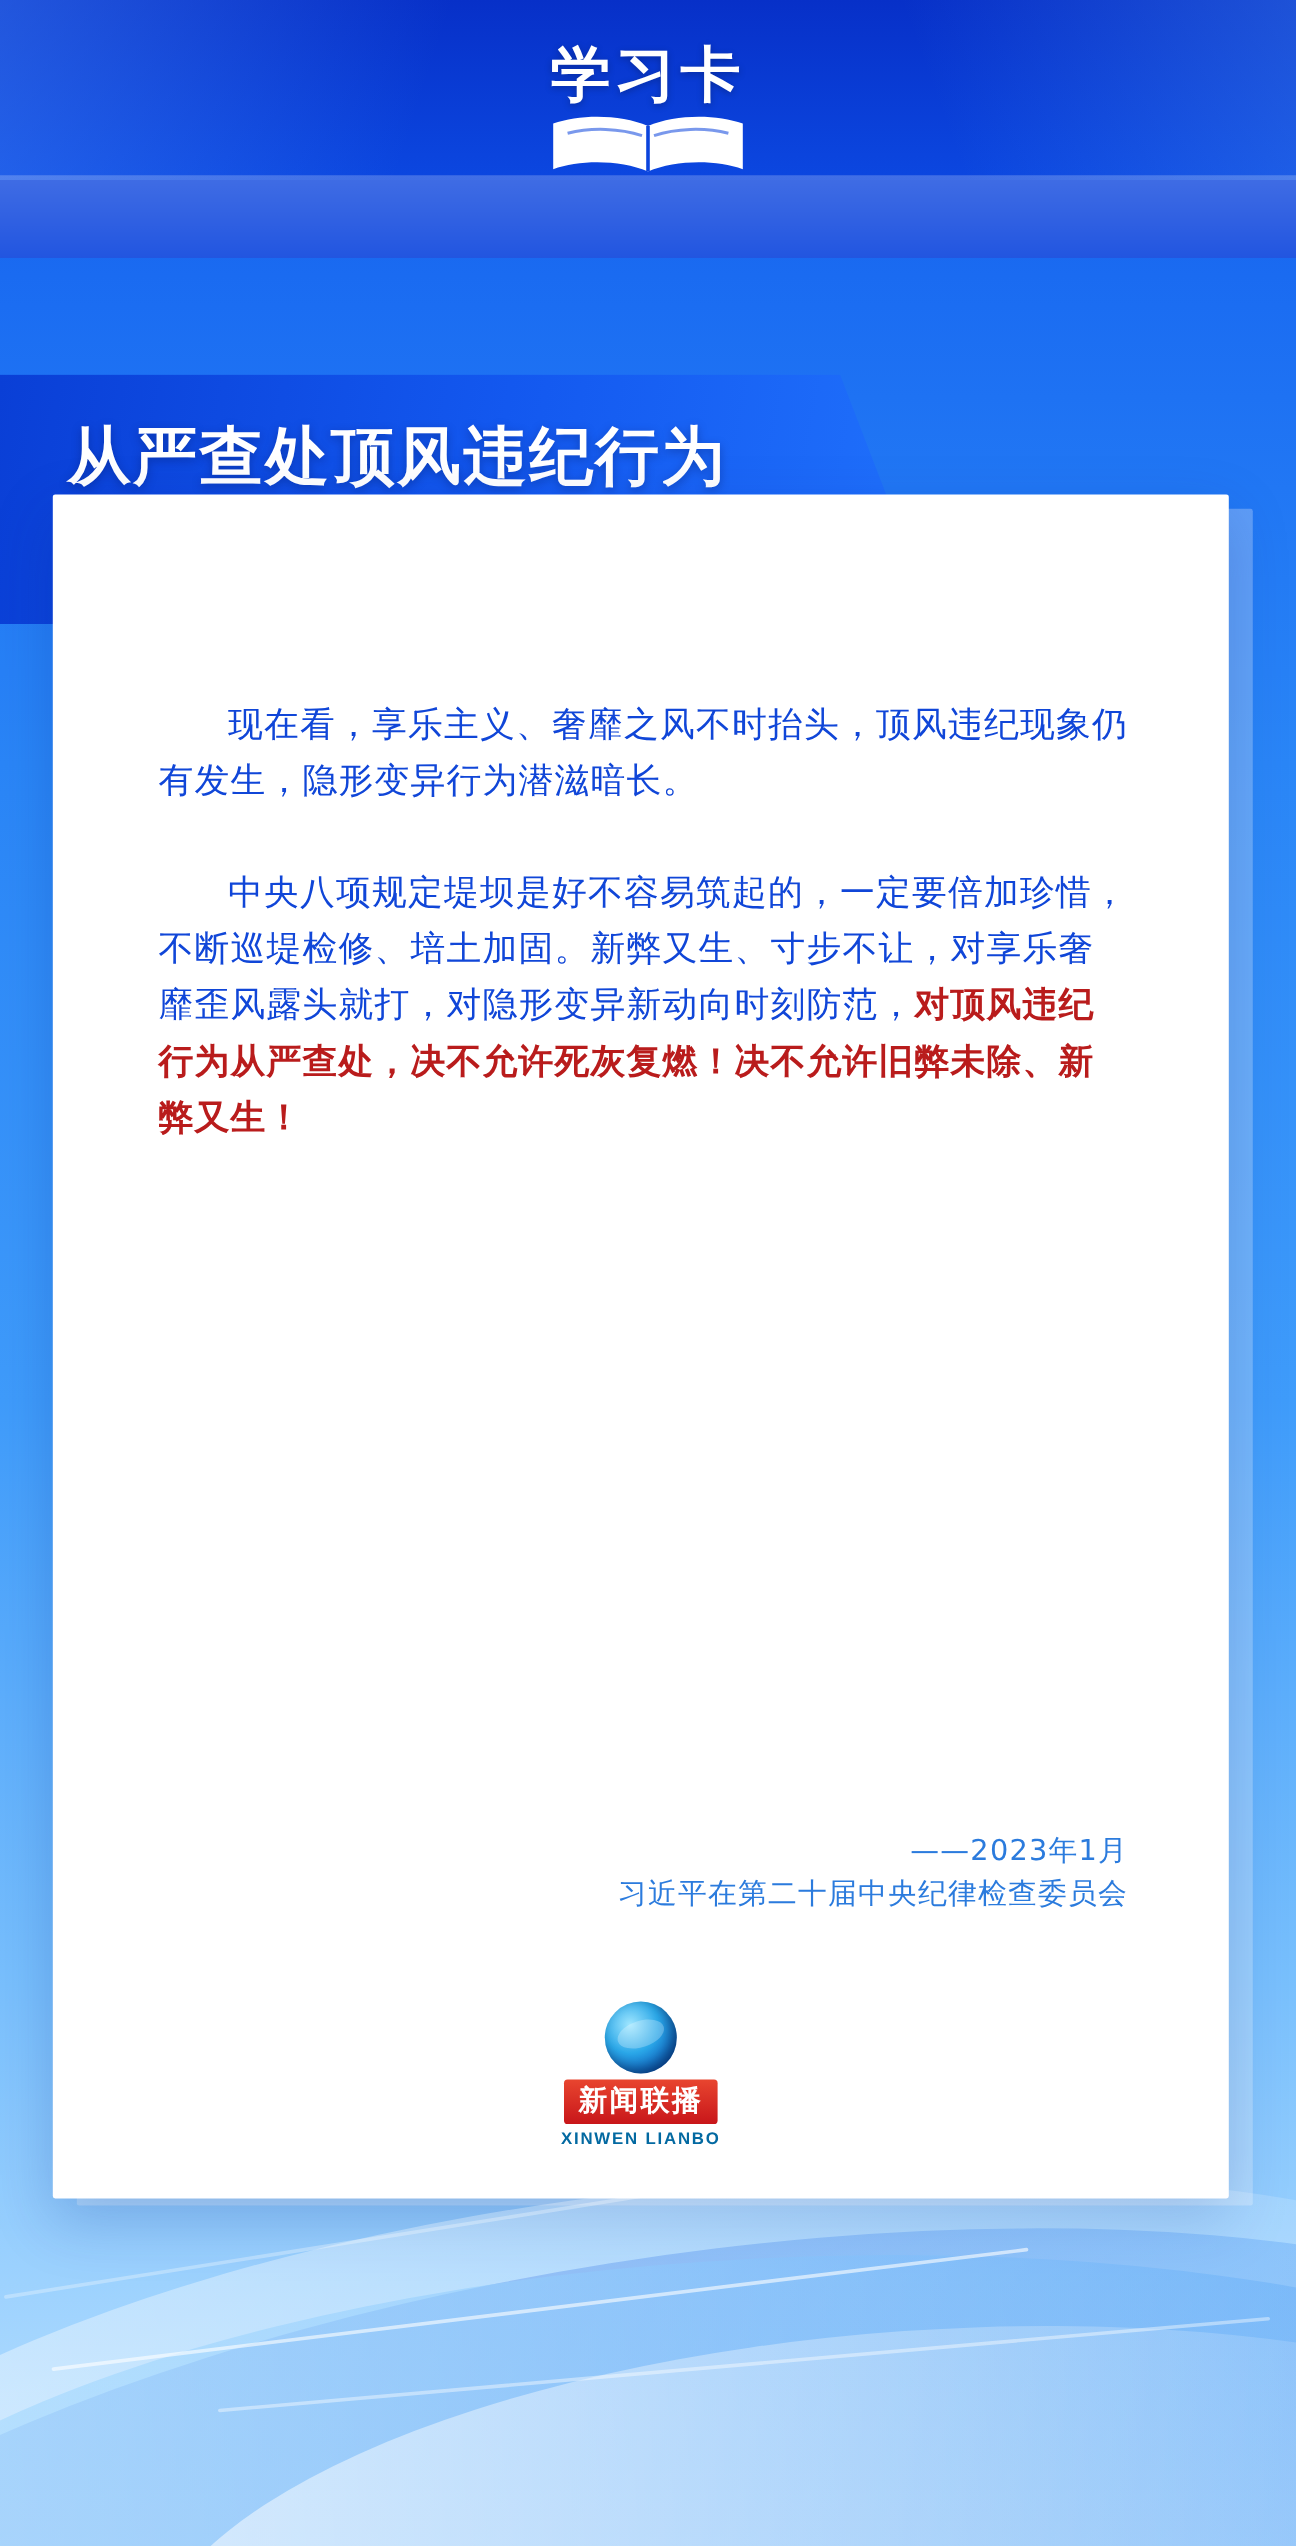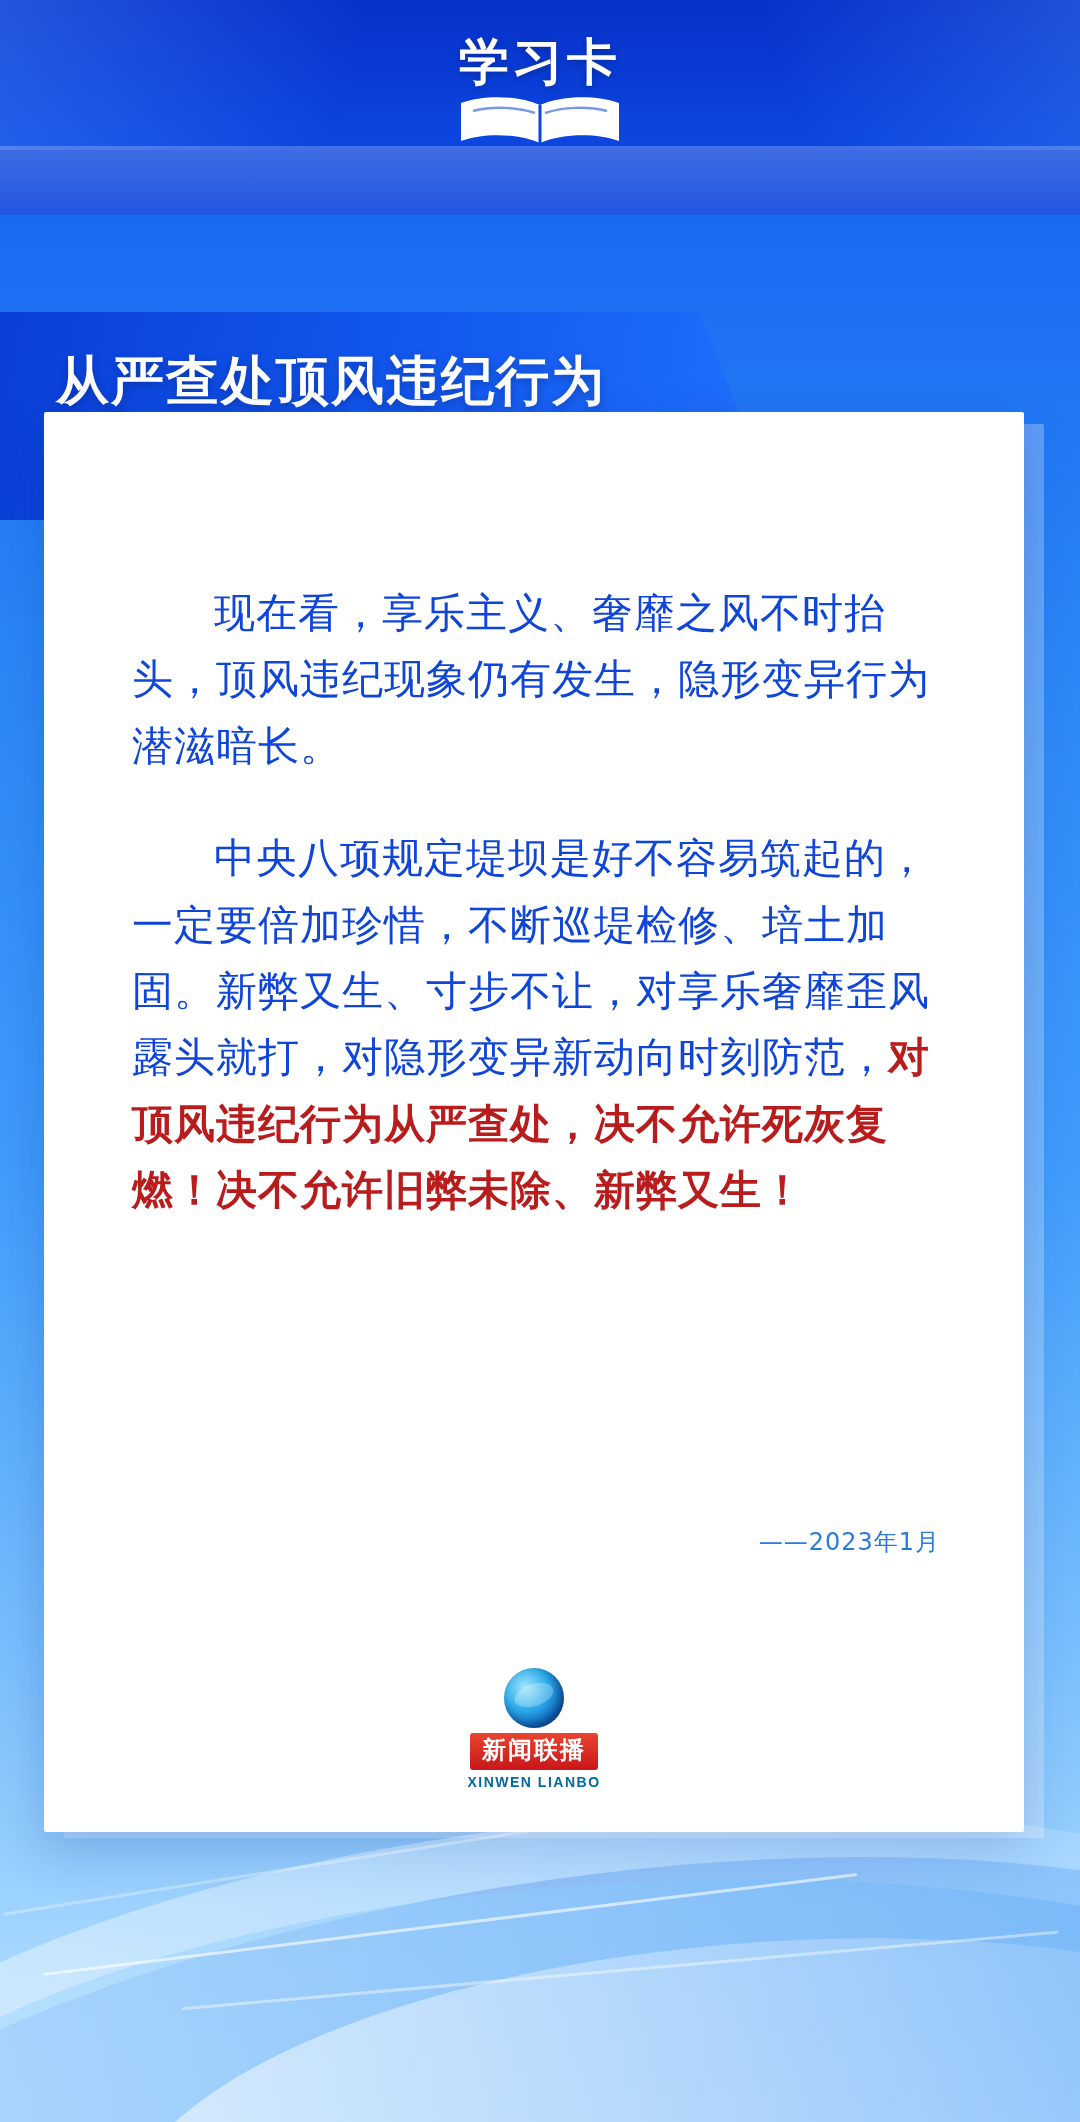--- a/index.html
+++ b/index.html
@@ -135,21 +135,21 @@
   }
   .card-body {
     position: absolute;
     left: 88px;
     top: 168px;
     width: 808px;
     color: #0b3fd0;
   }
   .para {
     font-family: "DejaVu Sans", "Liberation Sans", sans-serif;
-    font-size: 41px;
+    font-size: 29px;
     line-height: 1.62;
     letter-spacing: 1px;
     text-indent: 2em;
     margin: 0 0 46px 0;
     color: #1046d8;
   }
   .para.second { margin-bottom: 0; }
   .para b {
     font-weight: bold;
     color: #b91c1c;
@@ -297,20 +297,21 @@
 
   <div class="card-shadow"></div>
   <div class="card">
     <div class="card-body">
       <p class="para">现在看，享乐主义、奢靡之风不时抬头，顶风违纪现象仍有发生，隐形变异行为潜滋暗长。</p>
       <p class="para second"><span>中央八项规定堤坝是好不容易筑起的，一定要倍加珍惜，不断巡堤检修、培土加固。新弊又生、寸步不让，对享乐奢靡歪风露头就打，对隐形变异新动向时刻防范，</span><b>对顶风违纪行为从严查处，决不允许死灰复燃！决不允许旧弊未除、新弊又生！</b></p>
     </div>
 
     <div class="attribution">
       <div>——2023年1月</div>
+      <div>习近平在第二十届中央纪律检查委员会</div>
     </div>
 
     <div class="badge">
       <div class="badge-globe"></div>
       <div class="badge-main">新闻联播</div>
       <div class="badge-sub">XINWEN LIANBO</div>
     </div>
   </div>
 
   <div class="waves">

